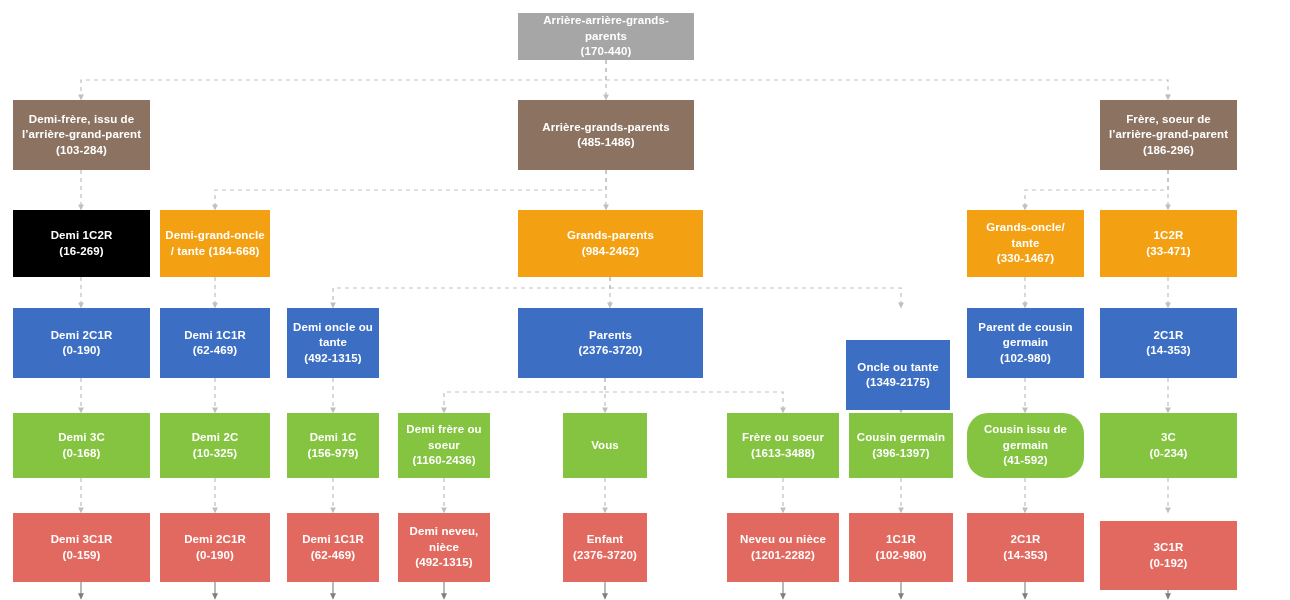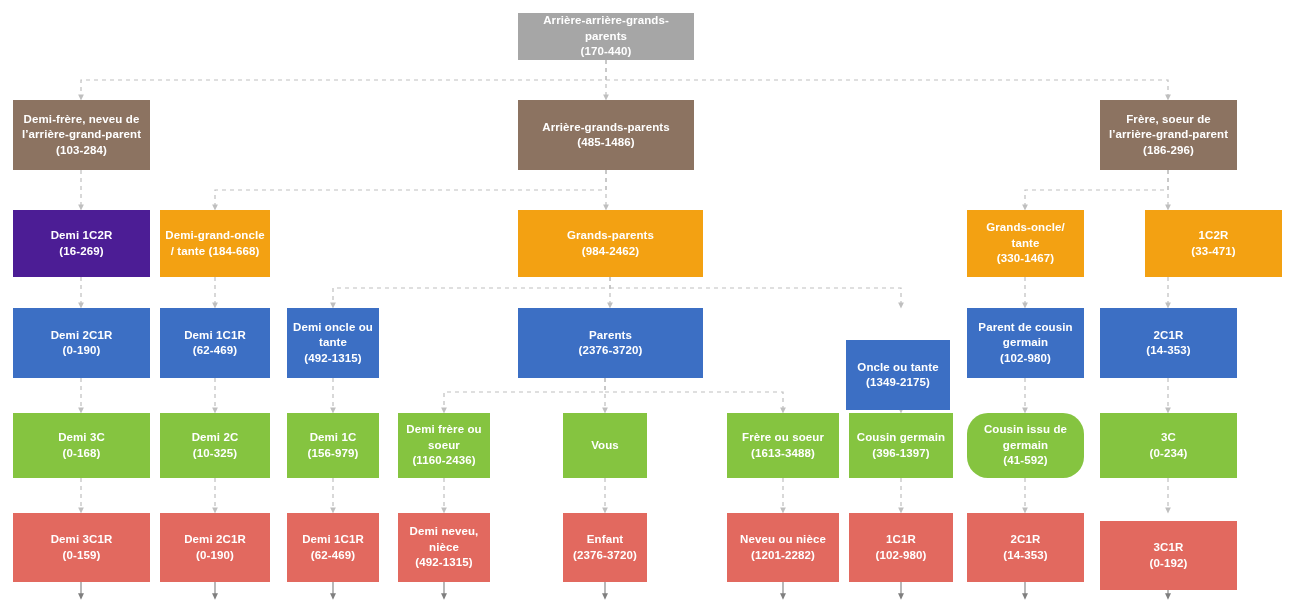--- a/index.html
+++ b/index.html
@@ -88,47 +88,47 @@
       <path d="M1168,582 L1168,597"></path>
     </g>
   </svg>
 
   <div id="nodes-layer">
       <div class="node" style="left: 518px; top: 13px; width: 176px; height: 47px; background: rgb(166, 166, 166);">
         <span class="lbl">Arrière-arrière-grands-parents</span>
         <span class="rng">(170-440)</span>
       </div>
       <div class="node" style="left: 13px; top: 100px; width: 137px; height: 70px; background: rgb(140, 115, 97);">
-        <span class="lbl">Demi-frère, neveu de l’arrière-grand-parent</span>
+        <span class="lbl">Demi-frère, issu de l’arrière-grand-parent</span>
         <span class="rng">(103-284)</span>
       </div>
       <div class="node" style="left: 518px; top: 100px; width: 176px; height: 70px; background: rgb(140, 115, 97);">
         <span class="lbl">Arrière-grands-parents</span>
         <span class="rng">(485-1486)</span>
       </div>
       <div class="node" style="left: 1100px; top: 100px; width: 137px; height: 70px; background: rgb(140, 115, 97);">
         <span class="lbl">Frère, soeur de l’arrière-grand-parent</span>
         <span class="rng">(186-296)</span>
       </div>
-      <div class="node" style="left: 13px; top: 210px; width: 137px; height: 67px; background: #4c1d95;">
+      <div class="node" style="left: 13px; top: 210px; width: 137px; height: 67px; background: #000000;">
         <span class="lbl">Demi 1C2R</span>
         <span class="rng">(16-269)</span>
       </div>
       <div class="node" style="left: 160px; top: 210px; width: 110px; height: 67px; background: rgb(243, 161, 18);">
         <span class="lbl">Demi-grand-oncle / tante (184-668)</span>
       </div>
       <div class="node" style="left: 518px; top: 210px; width: 185px; height: 67px; background: rgb(243, 161, 18);">
         <span class="lbl">Grands-parents</span>
         <span class="rng">(984-2462)</span>
       </div>
       <div class="node" style="left: 967px; top: 210px; width: 117px; height: 67px; background: rgb(243, 161, 18);">
         <span class="lbl">Grands-oncle/ tante</span>
         <span class="rng">(330-1467)</span>
       </div>
-      <div class="node" style="left: 1100px; top: 210px; width: 137px; height: 67px; background: rgb(243, 161, 18); margin-left: 45px;">
+      <div class="node" style="left: 1100px; top: 210px; width: 137px; height: 67px; background: rgb(243, 161, 18);">
         <span class="lbl">1C2R</span>
         <span class="rng">(33-471)</span>
       </div>
       <div class="node" style="left: 13px; top: 308px; width: 137px; height: 70px; background: rgb(60, 111, 196);">
         <span class="lbl">Demi 2C1R</span>
         <span class="rng">(0-190)</span>
       </div>
       <div class="node" style="left: 160px; top: 308px; width: 110px; height: 70px; background: rgb(60, 111, 196);">
         <span class="lbl">Demi 1C1R</span>
         <span class="rng">(62-469)</span>

